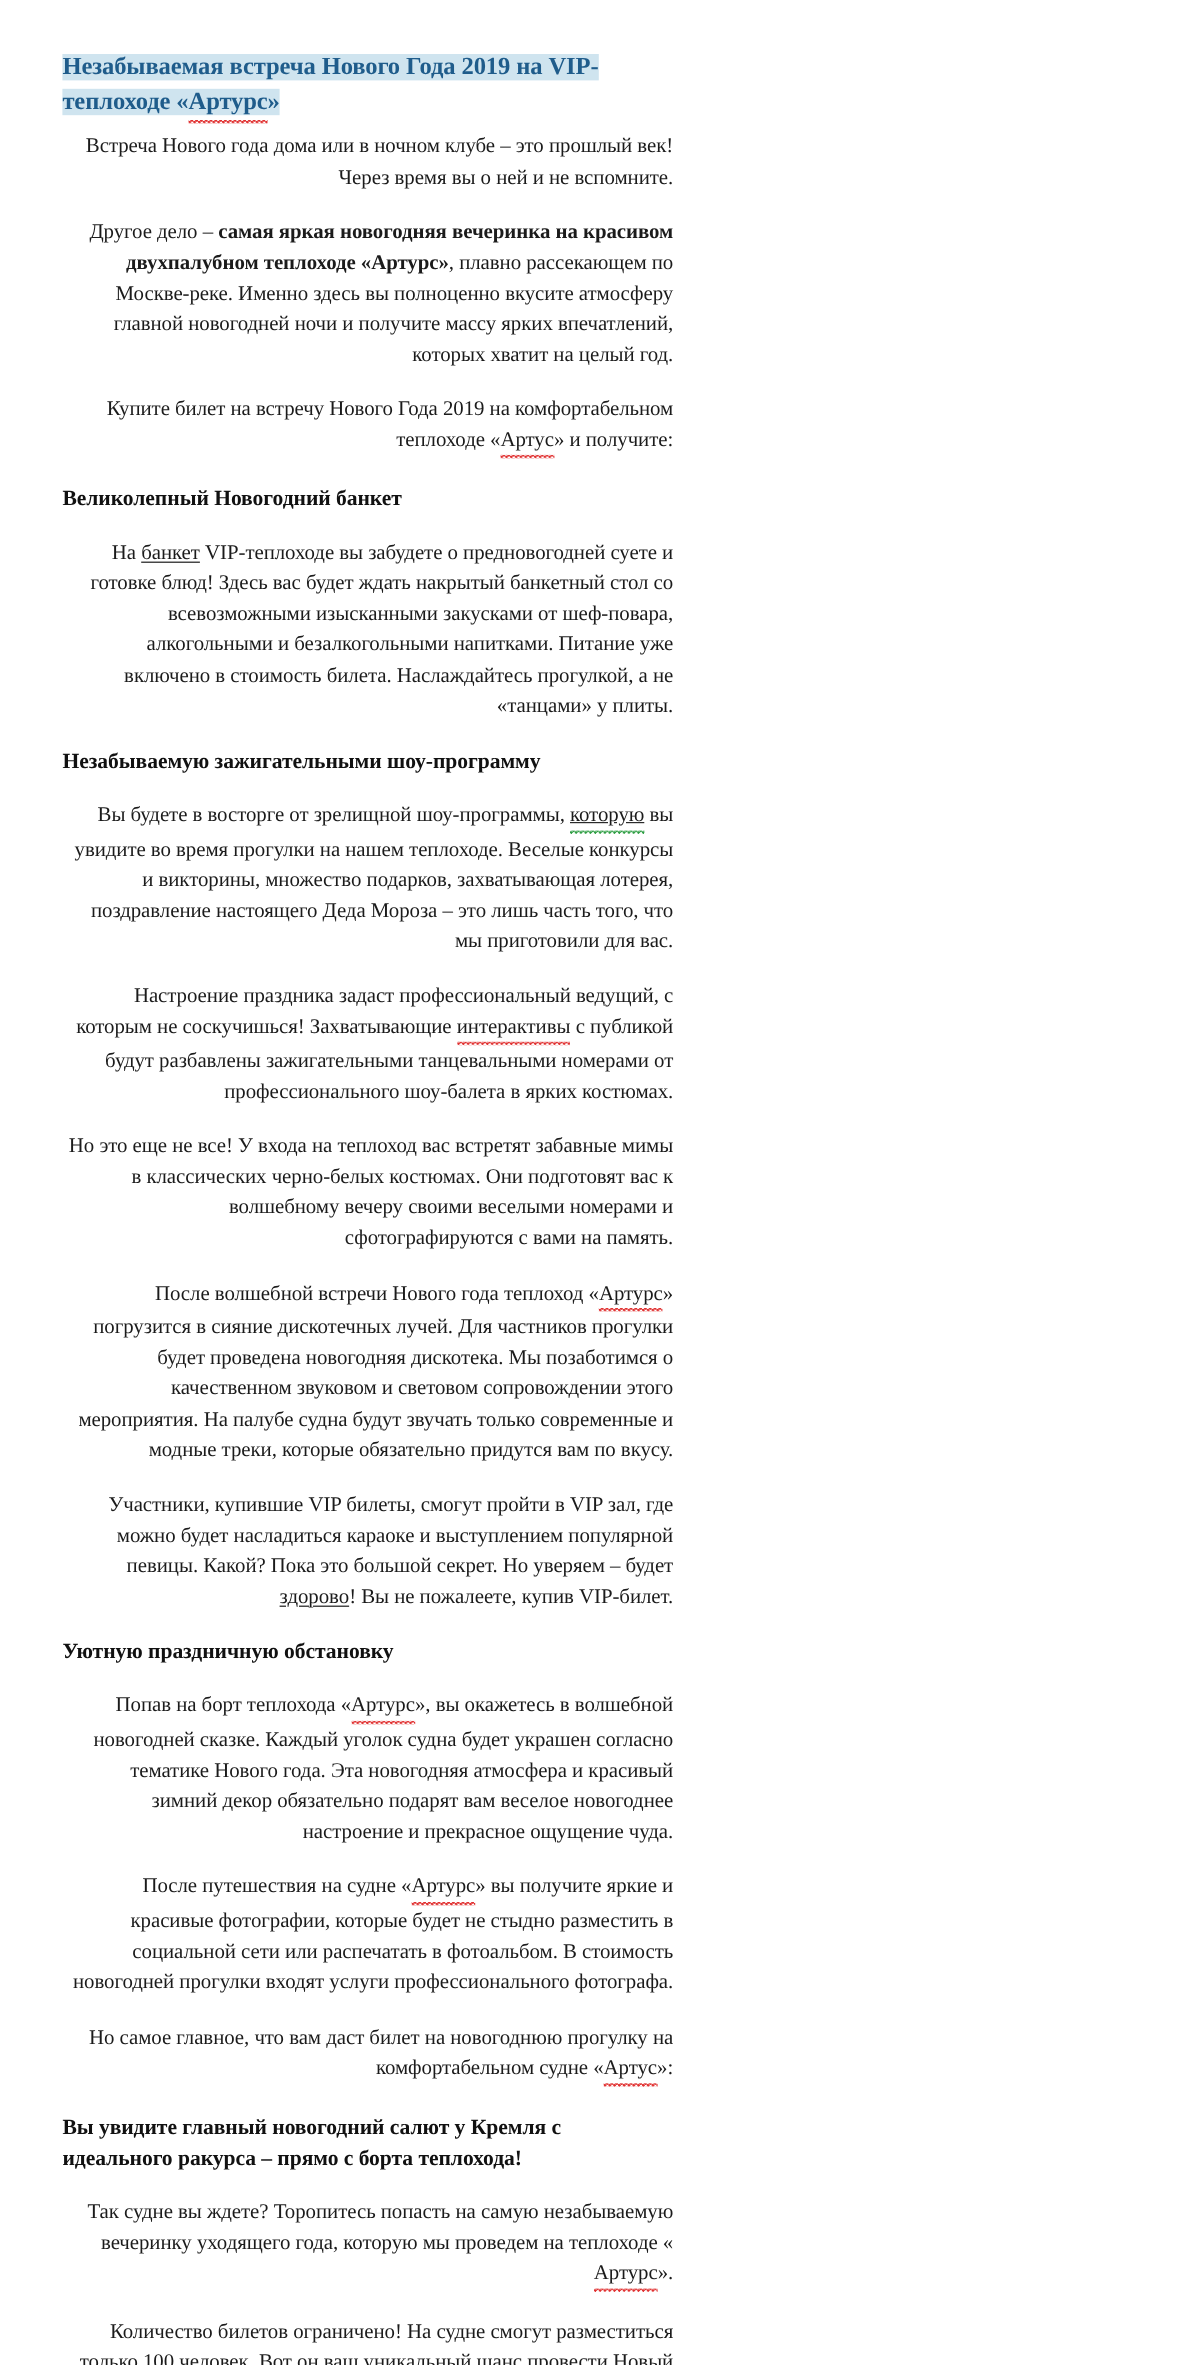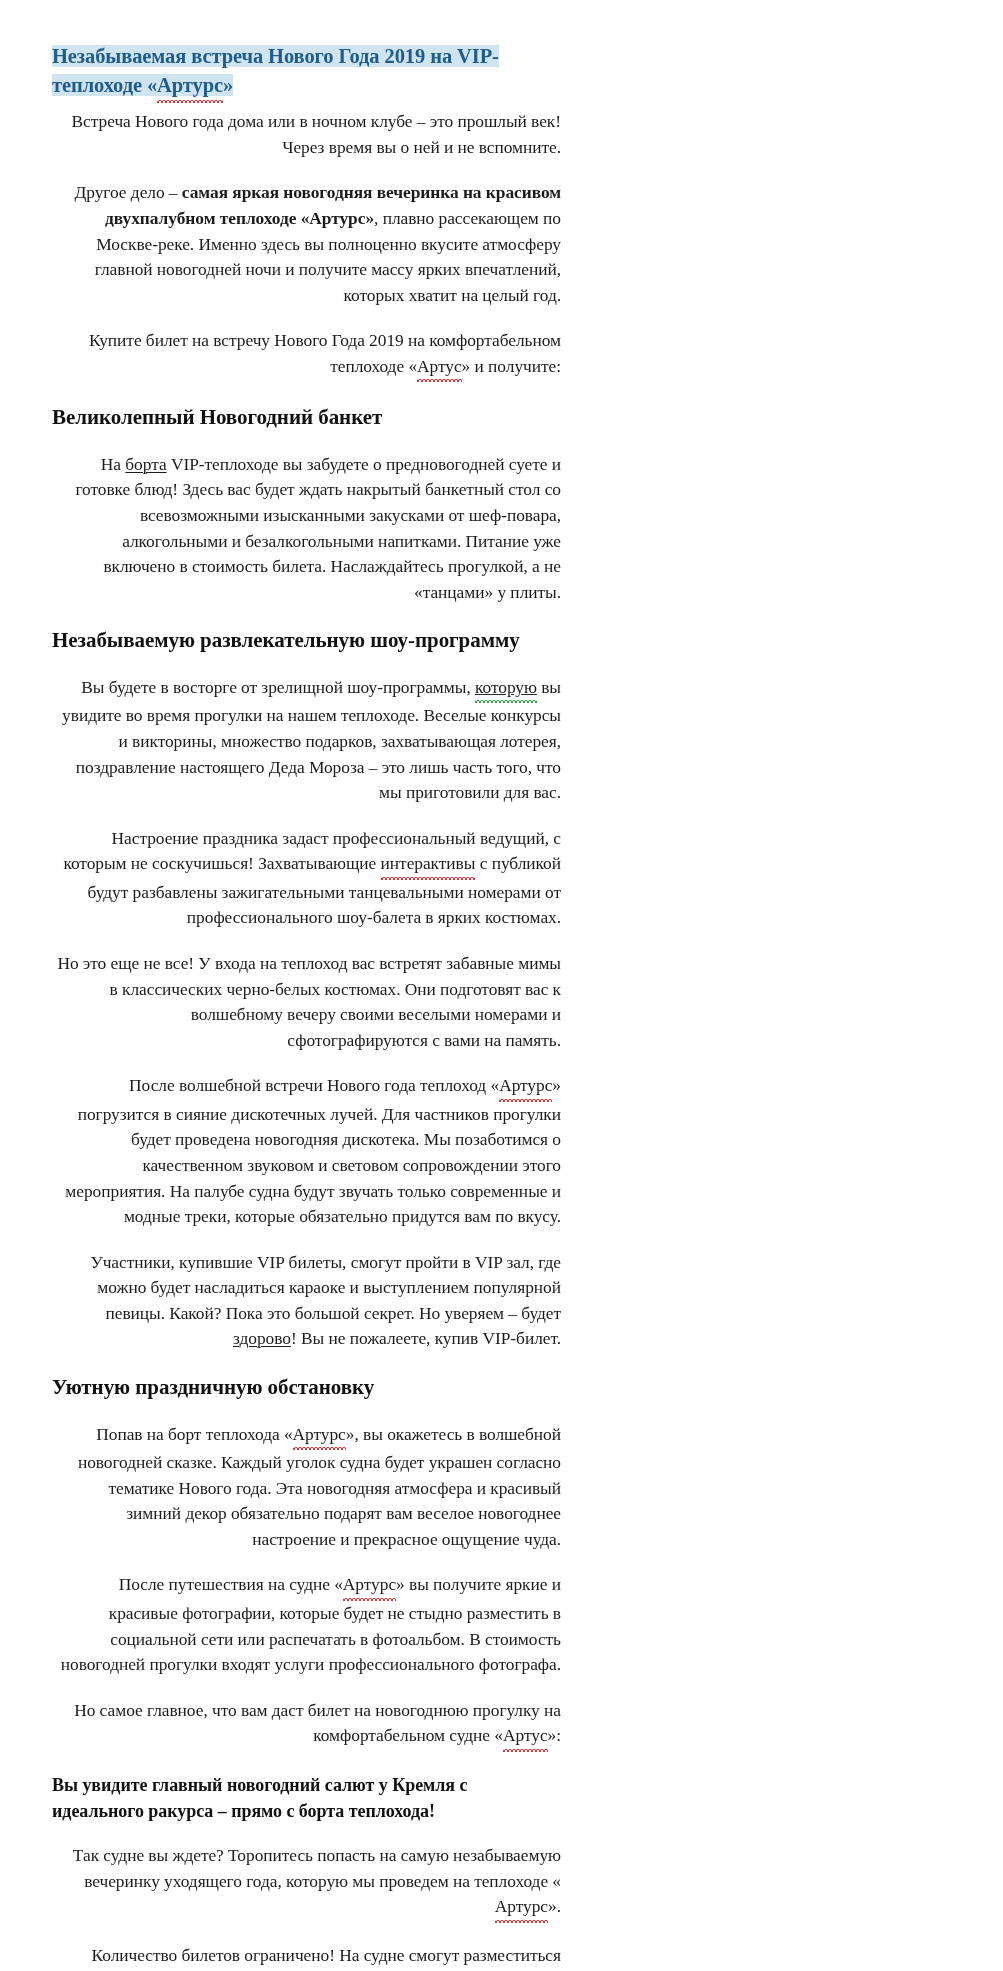--- a/index.html
+++ b/index.html
@@ -39,21 +39,21 @@
   
   p.body {
     font-size: 17.4px;
     line-height: 1.47;
     margin: 0 0 20px 0;
     color: #1b1b1b;
     text-align: right;
     letter-spacing: -0.05px;
   }
   h3.sub {
-    font-size: 21px;
+    font-size: 18px;
     font-weight: bold;
     line-height: 1.45;
     margin: 0 0 19px 0;
     color: #111111;
     letter-spacing: -0.05px;
   }
   h3.sub.bigger {
     font-size: 18px;
   }
   strong.b {
@@ -101,22 +101,22 @@
     <h1 class="doc-title">
       <span>Незабываемая встреча Нового Года 2019 на VIP-теплоходе «</span><span class="sp-red">Артурс</span><span>»</span>
     </h1>
   </div>
 
   <div id="body-blocks">
       <p class="body"><span>Встреча Нового года дома или в ночном клубе – это прошлый век! Через время вы о ней и не вспомните.</span></p>
       <p class="body"><span>Другое дело – </span><strong class="b">самая яркая новогодняя вечеринка на красивом двухпалубном теплоходе «Артурс»</strong><span>, плавно рассекающем по Москве-реке. Именно здесь вы полноценно вкусите атмосферу главной новогодней ночи и получите массу ярких впечатлений, которых хватит на целый год.</span></p>
       <p class="body"><span>Купите билет на встречу Нового Года 2019 на комфортабельном теплоходе «</span><span class="sp-red">Артус</span><span>» и получите:</span></p>
       <h3 class="sub"><strong class="b">Великолепный Новогодний банкет</strong></h3>
-      <p class="body"><span>На </span><span class="link-u">борта</span><span> VIP-теплоходе вы забудете о предновогодней суете и готовке блюд! Здесь вас будет ждать накрытый банкетный стол со всевозможными изысканными закусками от шеф-повара, алкогольными и безалкогольными напитками. Питание уже включено в стоимость билета. Наслаждайтесь прогулкой, а не «танцами» у плиты.</span></p>
-      <h3 class="sub"><strong class="b">Незабываемую развлекательную шоу-программу</strong></h3>
+      <p class="body"><span>На </span><span class="link-u">банкет</span><span> VIP-теплоходе вы забудете о предновогодней суете и готовке блюд! Здесь вас будет ждать накрытый банкетный стол со всевозможными изысканными закусками от шеф-повара, алкогольными и безалкогольными напитками. Питание уже включено в стоимость билета. Наслаждайтесь прогулкой, а не «танцами» у плиты.</span></p>
+      <h3 class="sub"><strong class="b">Незабываемую зажигательными шоу-программу</strong></h3>
       <p class="body"><span>Вы будете в восторге от зрелищной шоу-программы, </span><span class="sp-green">которую</span><span> вы увидите во время прогулки на нашем теплоходе. Веселые конкурсы и викторины, множество подарков, захватывающая лотерея, поздравление настоящего Деда Мороза – это лишь часть того, что мы приготовили для вас.</span></p>
       <p class="body"><span>Настроение праздника задаст профессиональный ведущий, с которым не соскучишься! Захватывающие </span><span class="sp-red">интерактивы</span><span> с публикой будут разбавлены зажигательными танцевальными номерами от профессионального шоу-балета в ярких костюмах.</span></p>
       <p class="body"><span>Но это еще не все! У входа на теплоход вас встретят забавные мимы в классических черно-белых костюмах. Они подготовят вас к волшебному вечеру своими веселыми номерами и сфотографируются с вами на память.</span></p>
       <p class="body"><span>После волшебной встречи Нового года теплоход «</span><span class="sp-red">Артурс</span><span>» погрузится в сияние дискотечных лучей. Для частников прогулки будет проведена новогодняя дискотека. Мы позаботимся о качественном звуковом и световом сопровождении этого мероприятия. На палубе судна будут звучать только современные и модные треки, которые обязательно придутся вам по вкусу.</span></p>
       <p class="body"><span>Участники, купившие VIP билеты, смогут пройти в VIP зал, где можно будет насладиться караоке и выступлением популярной певицы. Какой? Пока это большой секрет. Но уверяем – будет </span><span class="link-u">здорово</span><span>! Вы не пожалеете, купив VIP-билет.</span></p>
       <h3 class="sub"><strong class="b">Уютную праздничную обстановку</strong></h3>
       <p class="body"><span>Попав на борт теплохода «</span><span class="sp-red">Артурс</span><span>», вы окажетесь в волшебной новогодней сказке. Каждый уголок судна будет украшен согласно тематике Нового года. Эта новогодняя атмосфера и красивый зимний декор обязательно подарят вам веселое новогоднее настроение и прекрасное ощущение чуда.</span></p>
       <p class="body"><span>После путешествия на судне «</span><span class="sp-red">Артурс</span><span>» вы получите яркие и красивые фотографии, которые будет не стыдно разместить в социальной сети или распечатать в фотоальбом. В стоимость новогодней прогулки входят услуги профессионального фотографа.</span></p>
       <p class="body"><span>Но самое главное, что вам даст билет на новогоднюю прогулку на комфортабельном судне «</span><span class="sp-red">Артус</span><span>»:</span></p>
       <h3 class="sub bigger"><strong class="b">Вы увидите главный новогодний салют у Кремля с идеального ракурса – прямо с борта теплохода!</strong></h3>

